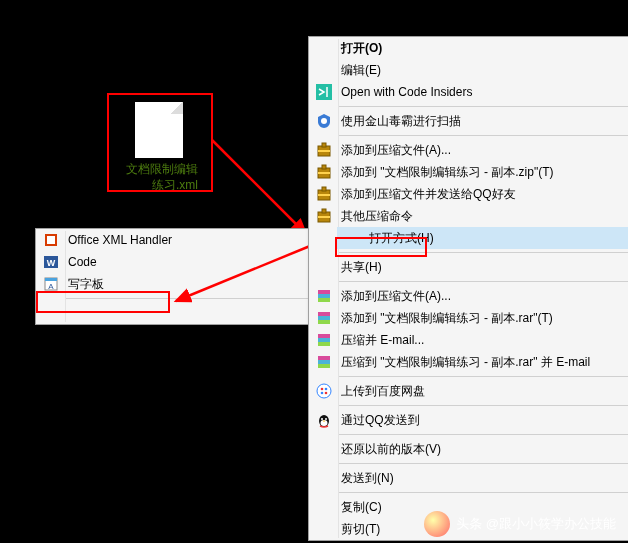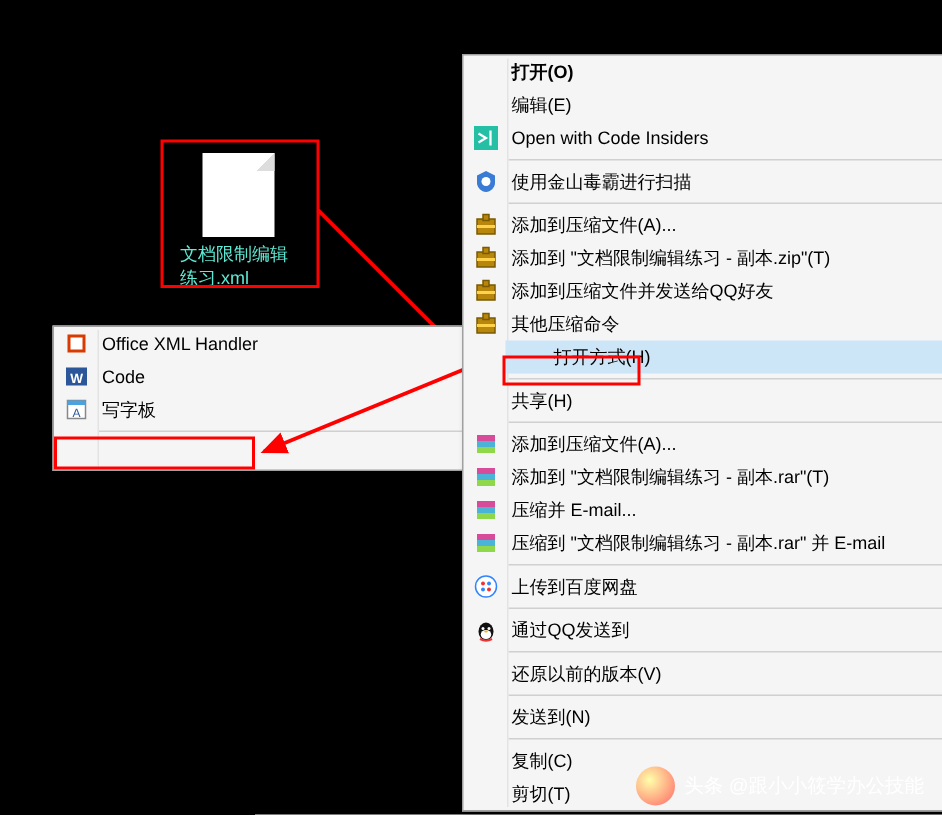--- a/index.html
+++ b/index.html
@@ -1,19 +1,19 @@
 <!DOCTYPE html>
 <html><head>
 <meta charset="utf-8">
 <style>
   * { margin: 0; padding: 0; box-sizing: border-box; }
   body { width: 628px; height: 543px; background: #000; font-family: "Microsoft YaHei", "Segoe UI", sans-serif; font-size: 12px; position: relative; overflow: hidden; }
   
   
-  .desktop-icon { position: absolute; width: 78px; text-align: left; color: #5eead4; cursor: pointer; }
+  .desktop-icon { position: absolute; width: 78px; text-align: right; color: #4d7c0f; cursor: pointer; }
   .desktop-icon .icon-img { width: 48px; height: 56px; background: #fff; margin: 0 auto 4px; position: relative; }
   .desktop-icon .icon-img::before { content: ""; position: absolute; top: 0; right: 0; width: 12px; height: 12px; background: linear-gradient(135deg, #fff 50%, #ddd 50%); }
   .desktop-icon .fname { font-size: 12px; line-height: 1.3; word-break: break-all; display: inline-block; }
   
   
   .redbox { position: absolute; border: 2px solid #f00; pointer-events: none; }
   
   
   .arrow { position: absolute; pointer-events: none; }
   
@@ -43,21 +43,21 @@
 
 <svg class="arrow" style="left:198px; top:130px;" width="120" height="120">
   <defs>
       <marker id="ah1" markerWidth="8" markerHeight="8" refX="6" refY="3" orient="auto">
         <path d="M0,0 L7,3 L0,6 Z" fill="#f00"></path>
       </marker>
     </defs>
   <line x1="14" y1="10" x2="108" y2="104" stroke="#f00" stroke-width="2.5" marker-end="url(#ah1)"></line>
 </svg>
 
-<div class="menu" style="left:35px; top:217px; width:300px;">
+<div class="menu" style="left:35px; top:228px; width:300px;">
   <div class="gutter-line"></div>
   <div id="submenu-items">
       <div class="menu-item">
         <span class="mi-icon">
           <svg width="16" height="16">
             <rect x="2" y="2" width="12" height="12" fill="#d83b01"></rect>
             <rect x="4" y="4" width="8" height="8" fill="#fff"></rect>
           </svg>
         </span>
         <span class="mi-label">Office XML Handler</span>

